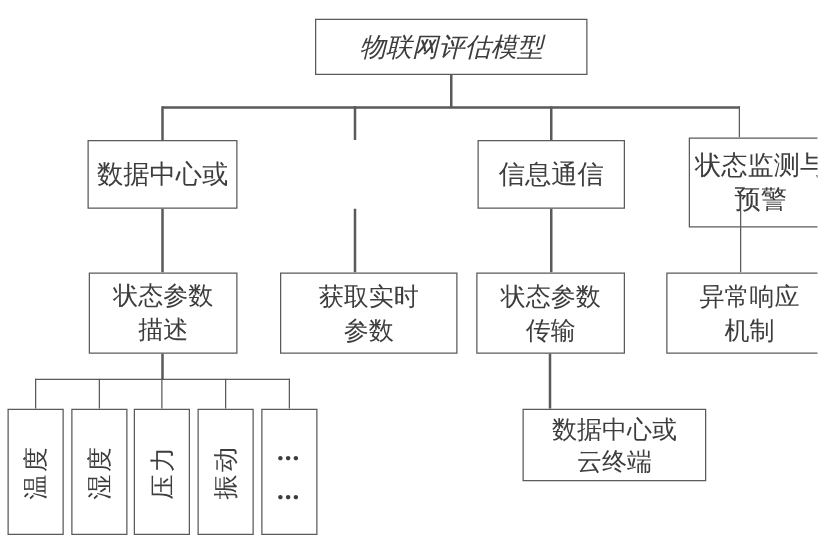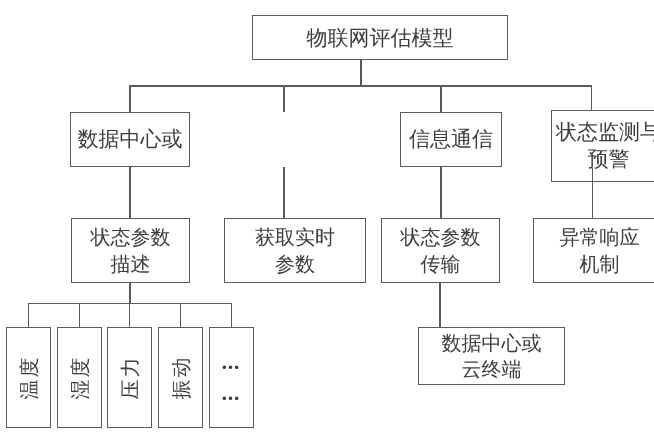--- a/index.html
+++ b/index.html
@@ -21,31 +21,31 @@
   .vline { position:absolute; width:1.5px; background:#5a5a5a; }
   .hline { position:absolute; height:1.5px; background:#5a5a5a; }
   .rot { transform:rotate(-90deg); white-space:nowrap; font-size:20px; letter-spacing:2px; }
   .dots { font-weight:bold; font-size:19px; line-height:31px; letter-spacing:2px; }
 </style>
 </head>
 <body>
 
 <div id="canvas">
 
-  <div class="box f1" style="left:252px; top:15px; width:256px; height:45px;">物联网评估模型</div>
+  <div class="box f1" style="left:252px; top:15px; width:218px; height:45px;font-style:italic;">物联网评估模型</div>
 
   <div class="vline" style="left:360.25px; top:60px; height:26px;"></div>
   <div class="hline" style="left:129.5px; top:85px; width:462.5px;"></div>
   <div class="vline" style="left:129.25px; top:85px; height:27px;"></div>
   <div class="vline" style="left:283.25px; top:85px; height:27px;"></div>
   <div class="vline" style="left:440.25px; top:85px; height:27px;"></div>
   <div class="vline" style="left:590.5px; top:85px; height:25px;"></div>
 
   <div class="box f2" style="left:70px; top:112px; width:120px; height:55px;">数据中心或</div>
-  <div class="box f2" style="left:400px; top:112px; width:102px; height:55px;">信息通信</div>
+  <div class="box f2" style="left:382px; top:112px; width:118px; height:55px;">信息通信</div>
   <div class="box f2" style="left:551px; top:110px; width:115px; height:72px;">状态监测与
 预警</div>
 
   <div class="vline" style="left:129.25px; top:167px; height:51px;"></div>
   <div class="vline" style="left:283.25px; top:167px; height:51px;"></div>
   <div class="vline" style="left:440.25px; top:167px; height:51px;"></div>
   <div class="vline" style="left:591.75px; top:168px; height:50px;"></div>
 
   <div class="box f3" style="left:71px; top:218px; width:119px; height:65px;font-family:Liberation Serif, serif;">状态参数
 描述</div>

